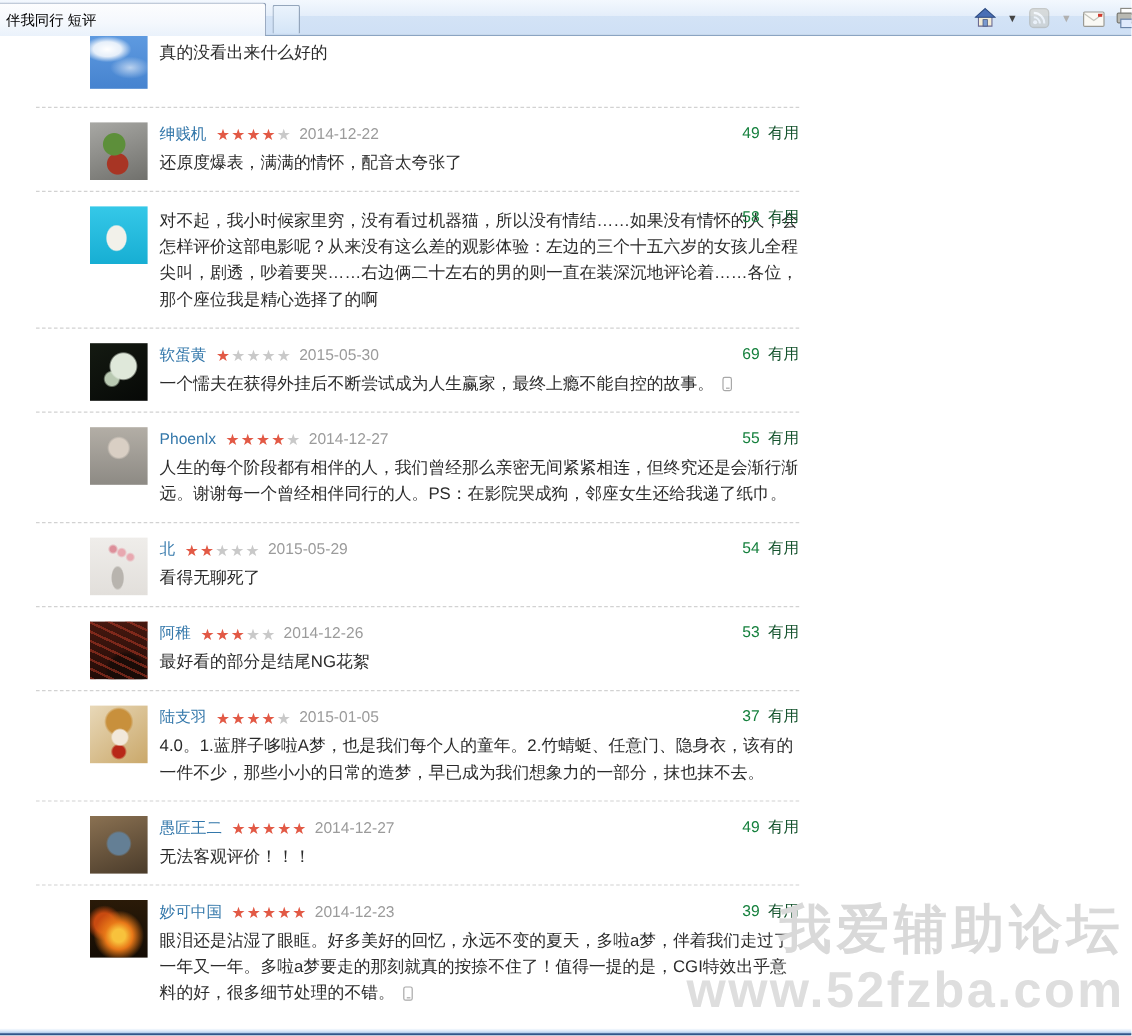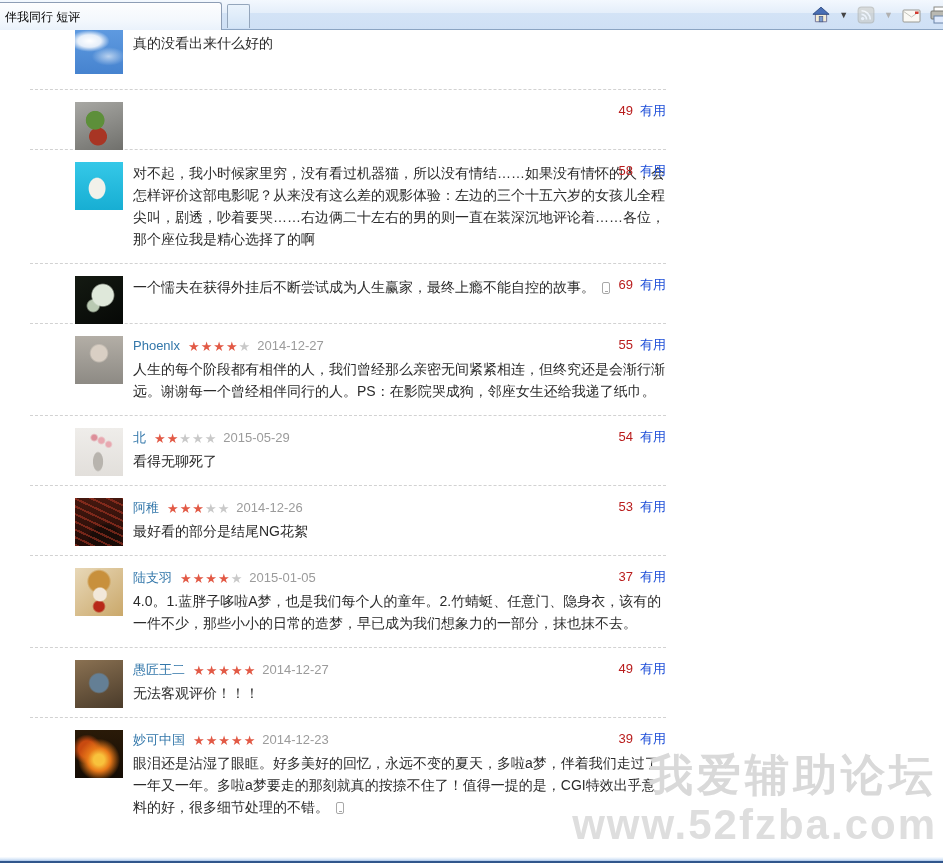--- a/index.html
+++ b/index.html
@@ -35,22 +35,22 @@
   .avatar { position: absolute; left: 45px; top: 12px; width: 48px; height: 48px; cursor: pointer; }
   .review.partial .avatar { top: 0; }
   .rbody { margin-left: 58px; }
   .rhead { font-size: 13px; height: 19px; line-height: 19px; margin-bottom: 3px; white-space: nowrap; }
   .uname { color: #3377aa; text-decoration: none; margin-right: 8px; cursor: pointer; }
   .stars { letter-spacing: 1px; font-size: 13px; margin-right: 6px; vertical-align: -1px; }
   .stars .on { color: #e25945; }
   .stars .off { color: #c9c9c9; }
   .rdate { color: #9b9b9b; font-size: 13px; }
   .useful { position: absolute; right: 0; top: 12px; font-size: 13px; }
-  .ucount { color: #b91c1c; margin-right: 7px; }
-  .ulabel { color: #1d4ed8; text-decoration: none; cursor: pointer; text-align: center; }
+  .ucount { color: #15803d; margin-right: 7px; }
+  .ulabel { color: #14532d; text-decoration: none; cursor: pointer; text-align: center; }
   .rtext { font-size: 14px; line-height: 22px; color: #2b2b2b; }
   .phone { display: inline-block; width: 8px; height: 12px; border: 1px solid #a8a8a8;
     border-radius: 2px; margin-left: 7px; vertical-align: -2px; position: relative; }
   .phone::after { content:""; position:absolute; left:2px; bottom:1px; width:3px; height:1px; background:#a8a8a8; }
 
   
   .av-sky { background: radial-gradient(ellipse 60% 35% at 30% 25%, #fff 0%, rgba(255,255,255,.85) 40%, rgba(255,255,255,0) 70%), radial-gradient(ellipse 50% 30% at 70% 60%, rgba(255,255,255,.6), rgba(255,255,255,0) 70%), linear-gradient(180deg,#5e9ae0,#4683cf); }
   .av-hulk { background: radial-gradient(circle at 42% 38%, #5d8f3a 0 22%, rgba(0,0,0,0) 24%), radial-gradient(circle at 48% 72%, #a83524 0 20%, rgba(0,0,0,0) 22%), linear-gradient(160deg,#a8a8a4,#70706c); }
   .av-beach { background: radial-gradient(ellipse 30% 38% at 46% 55%, #f2f1ea 0 55%, rgba(0,0,0,0) 62%), linear-gradient(180deg,#35c8e8,#17aed3); }
   .av-skull { background: radial-gradient(circle at 58% 40%, #dfe8da 0 26%, rgba(0,0,0,0) 30%), radial-gradient(circle at 38% 62%, #b9c9b2 0 13%, rgba(0,0,0,0) 17%), linear-gradient(150deg,#141a12,#060806); }
@@ -120,38 +120,47 @@
     <div class="avatar av-sky"></div>
     <div class="rbody">
 
       <div class="rtext">真的没看出来什么好的</div>
     </div>
 
   </div>
 
   <div class="review">
     <div class="avatar av-hulk"></div>
+    <div class="rbody">
+      <div class="rhead">
+        <a class="uname">绅贱机</a><span class="stars"><span class="on">★</span><span class="on">★</span><span class="on">★</span><span class="on">★</span><span class="off">★</span></span><span class="rdate">2014-12-22</span>
+      </div>
+      <div class="rtext">还原度爆表，满满的情怀，配音太夸张了</div>
+    </div>
     <div class="useful">
       <span class="ucount">49</span><a class="ulabel">有用</a>
     </div>
   </div>
 
   <div class="review">
     <div class="avatar av-beach"></div>
     <div class="rbody">
       <div class="rtext">对不起，我小时候家里穷，没有看过机器猫，所以没有情结……如果没有情怀的人，会怎样评价这部电影呢？从来没有这么差的观影体验：左边的三个十五六岁的女孩儿全程尖叫，剧透，吵着要哭……右边俩二十左右的男的则一直在装深沉地评论着……各位，那个座位我是精心选择了的啊</div>
     </div>
     <div class="useful">
       <span class="ucount">58</span><a class="ulabel">有用</a>
     </div>
   </div>
 
   <div class="review">
     <div class="avatar av-skull"></div>
     <div class="rbody">
+      <div class="rhead">
+        <a class="uname">软蛋黄</a><span class="stars"><span class="on">★</span><span class="off">★</span><span class="off">★</span><span class="off">★</span><span class="off">★</span></span><span class="rdate">2015-05-30</span>
+      </div>
       <div class="rtext">一个懦夫在获得外挂后不断尝试成为人生赢家，最终上瘾不能自控的故事。<span class="phone"></span></div>
     </div>
     <div class="useful">
       <span class="ucount">69</span><a class="ulabel">有用</a>
     </div>
   </div>
 
   <div class="review">
     <div class="avatar av-portrait"></div>
     <div class="rbody">

